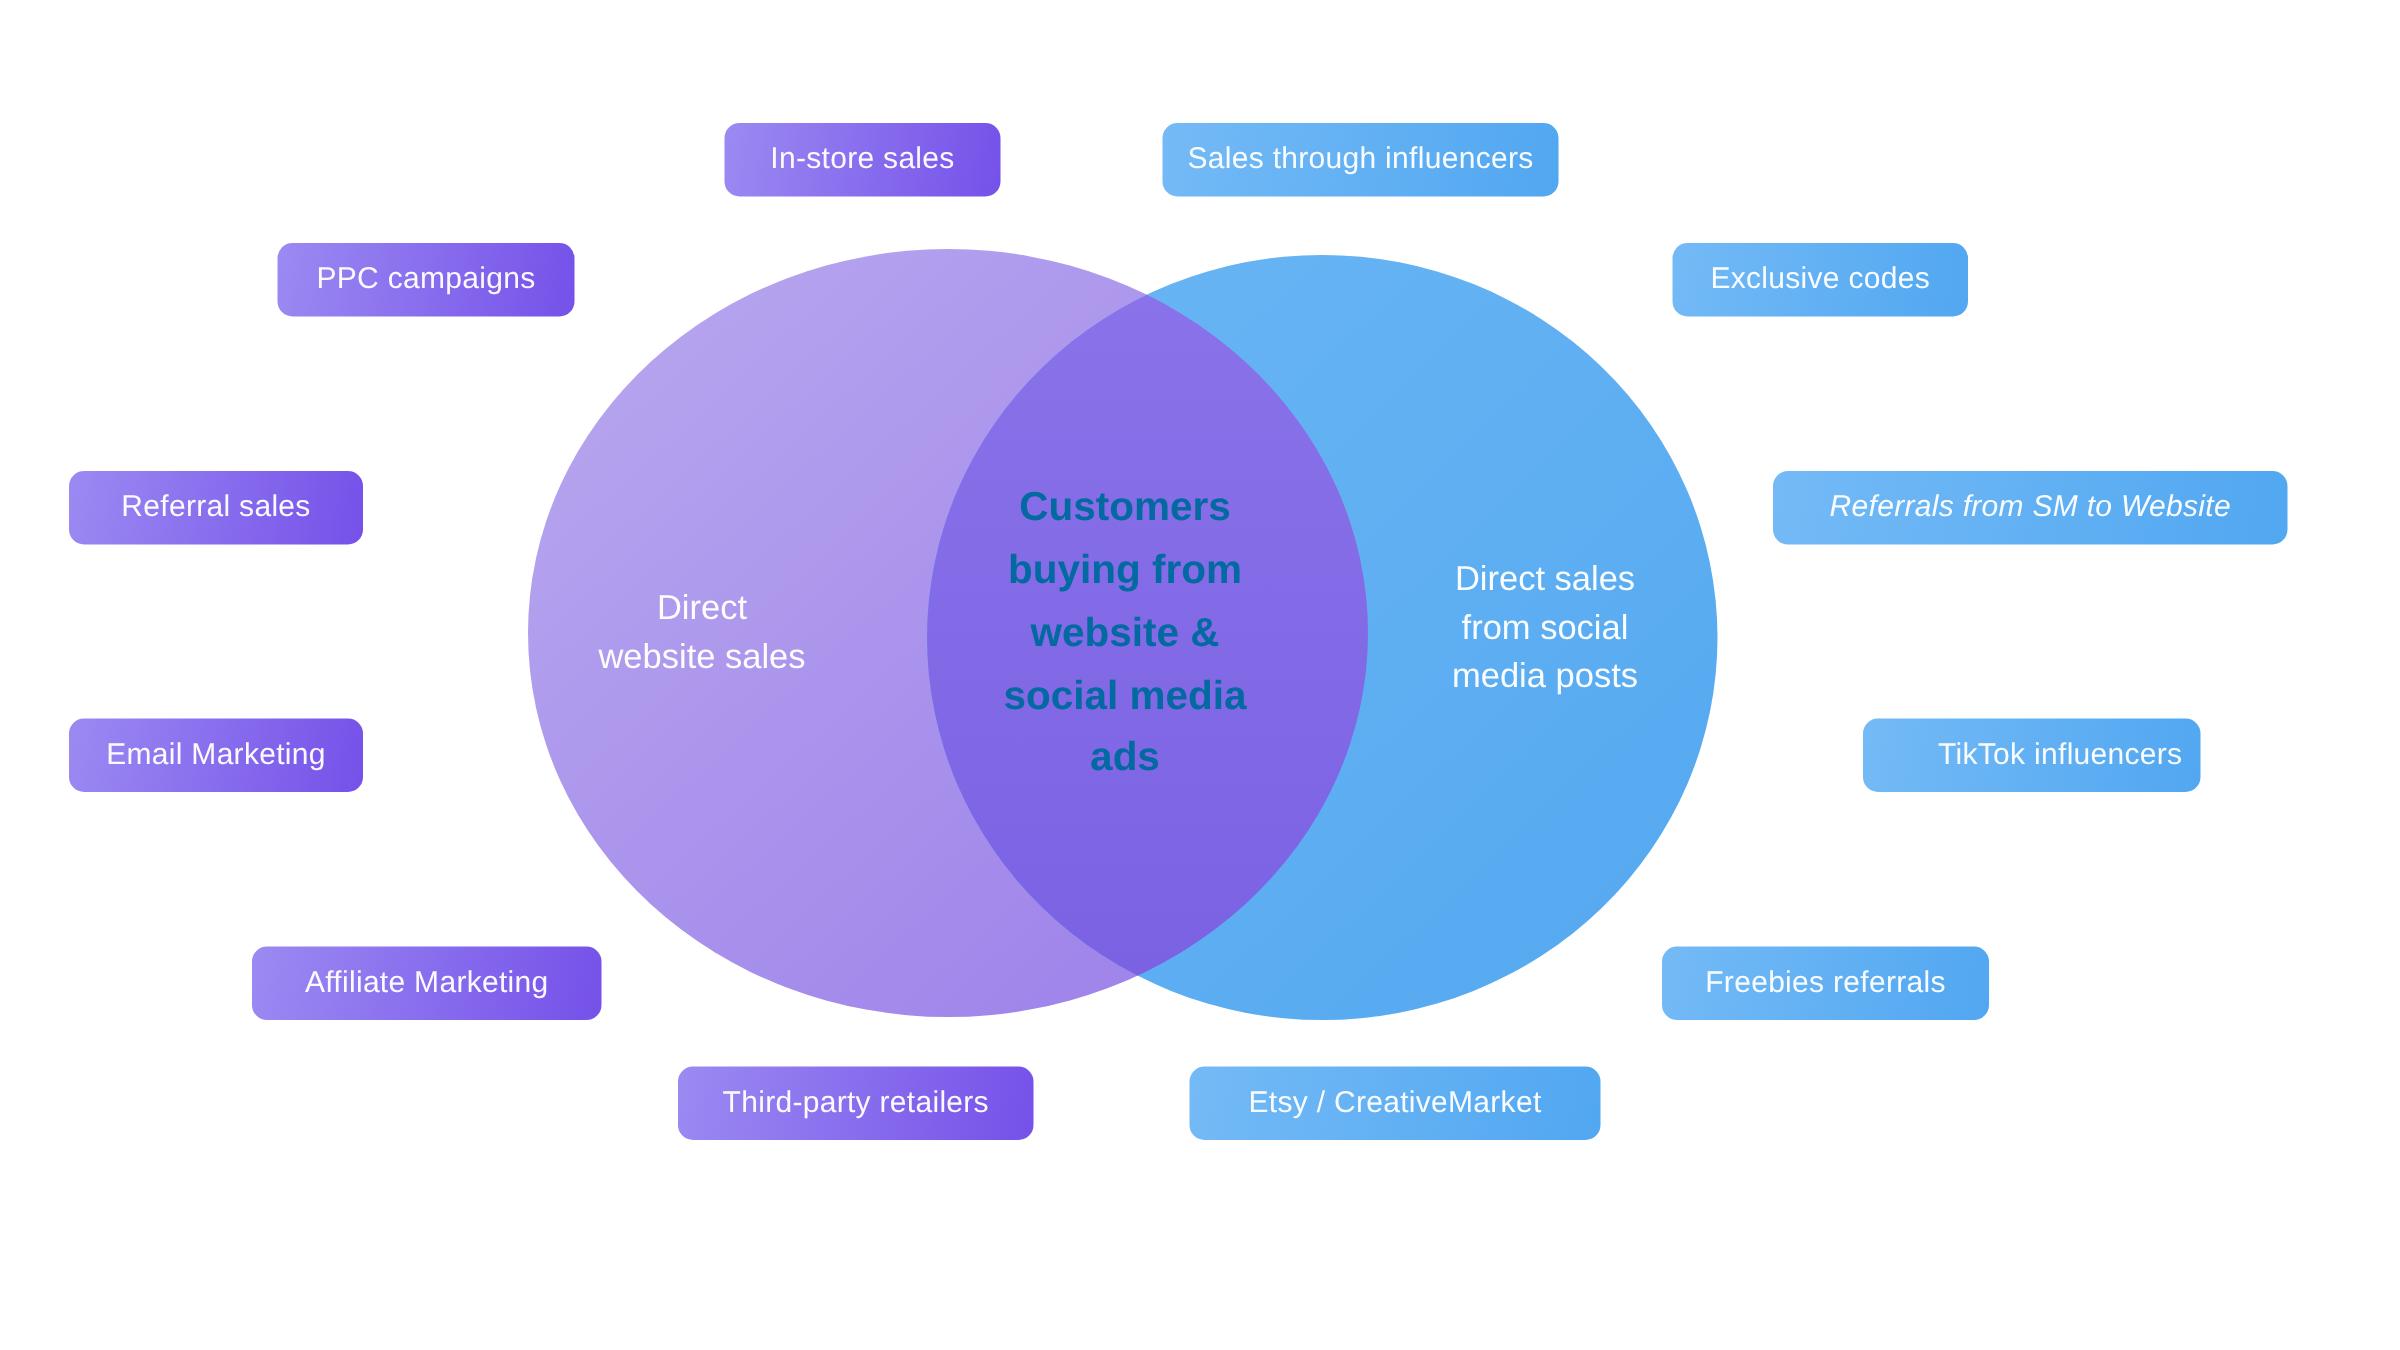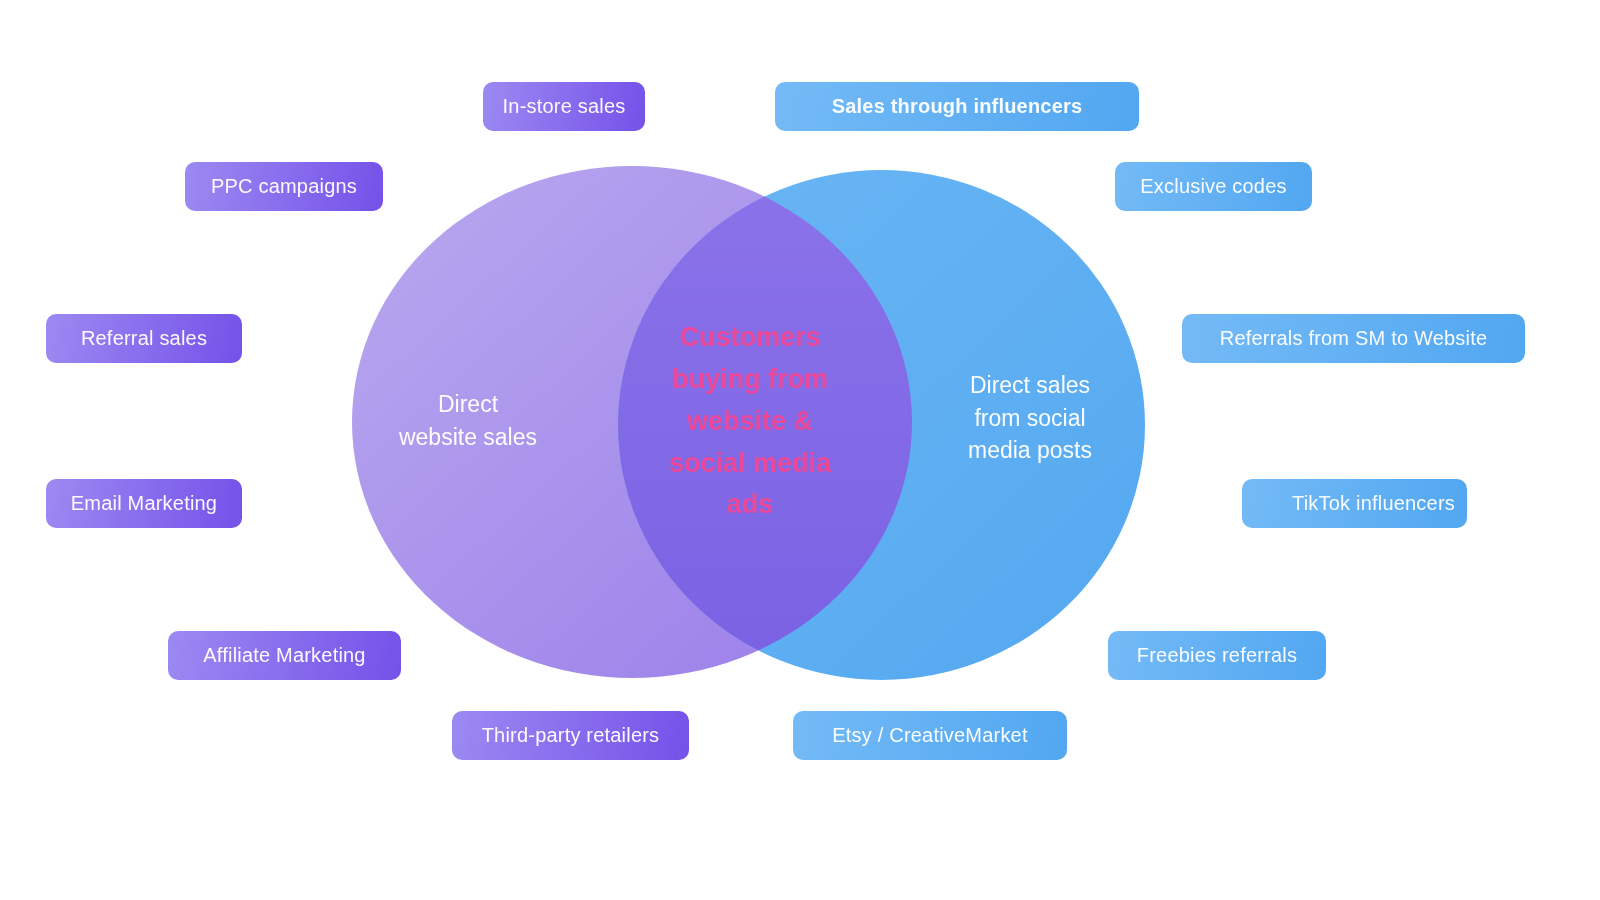--- a/index.html
+++ b/index.html
@@ -37,21 +37,21 @@
     transform:translate(-50%,-50%);
     color:rgba(255,255,255,0.97);
     text-align:center;
     white-space:pre-line;
     font-size:23px;
     line-height:1.42;
   }
   .overlap-label{
     position:absolute;
     transform:translate(-50%,-50%);
-    color:#ec4899;
+    color:#0369a1;
     text-align:center;
     white-space:pre-line;
     font-size:27px;
     font-weight:700;
     line-height:1.55;
   }
 </style>
 </head>
 <body>
 
@@ -88,27 +88,27 @@
   <div class="overlap-label" style="left:750px; top:422px; width:280px;">Customers
 buying from
 website &amp;
 social media
 ads</div>
 
   <div class="circle-label" style="left:1030px; top:418px; width:260px;">Direct sales
 from social
 media posts</div>
 
-  <div class="badge purple" style="left:483px; top:82px;  width:162px;">In-store sales</div>
+  <div class="badge purple" style="left:483px; top:82px;  width:184px;">In-store sales</div>
   <div class="badge purple" style="left:185px; top:162px; width:198px;">PPC campaigns</div>
   <div class="badge purple" style="left:46px;  top:314px; width:196px;">Referral sales</div>
   <div class="badge purple" style="left:46px;  top:479px; width:196px;">Email Marketing</div>
   <div class="badge purple" style="left:168px; top:631px; width:233px;">Affiliate Marketing</div>
   <div class="badge purple" style="left:452px; top:711px; width:237px;">Third-party retailers</div>
 
-  <div class="badge blue" style="left:775px;  top:82px;  width:364px;font-weight:bold;">Sales through influencers</div>
+  <div class="badge blue" style="left:775px;  top:82px;  width:264px;">Sales through influencers</div>
   <div class="badge blue" style="left:1115px; top:162px; width:197px;">Exclusive codes</div>
-  <div class="badge blue" style="left:1182px; top:314px; width:343px;">Referrals from SM to Website</div>
+  <div class="badge blue" style="left:1182px; top:314px; width:343px;font-style:italic;">Referrals from SM to Website</div>
   <div class="badge blue" style="left:1242px; top:479px; width:225px;padding-left:48px;">TikTok influencers</div>
   <div class="badge blue" style="left:1108px; top:631px; width:218px;">Freebies referrals</div>
   <div class="badge blue" style="left:793px;  top:711px; width:274px;text-align:center;">Etsy / CreativeMarket</div>
 
 </div>
 
 </body></html>

